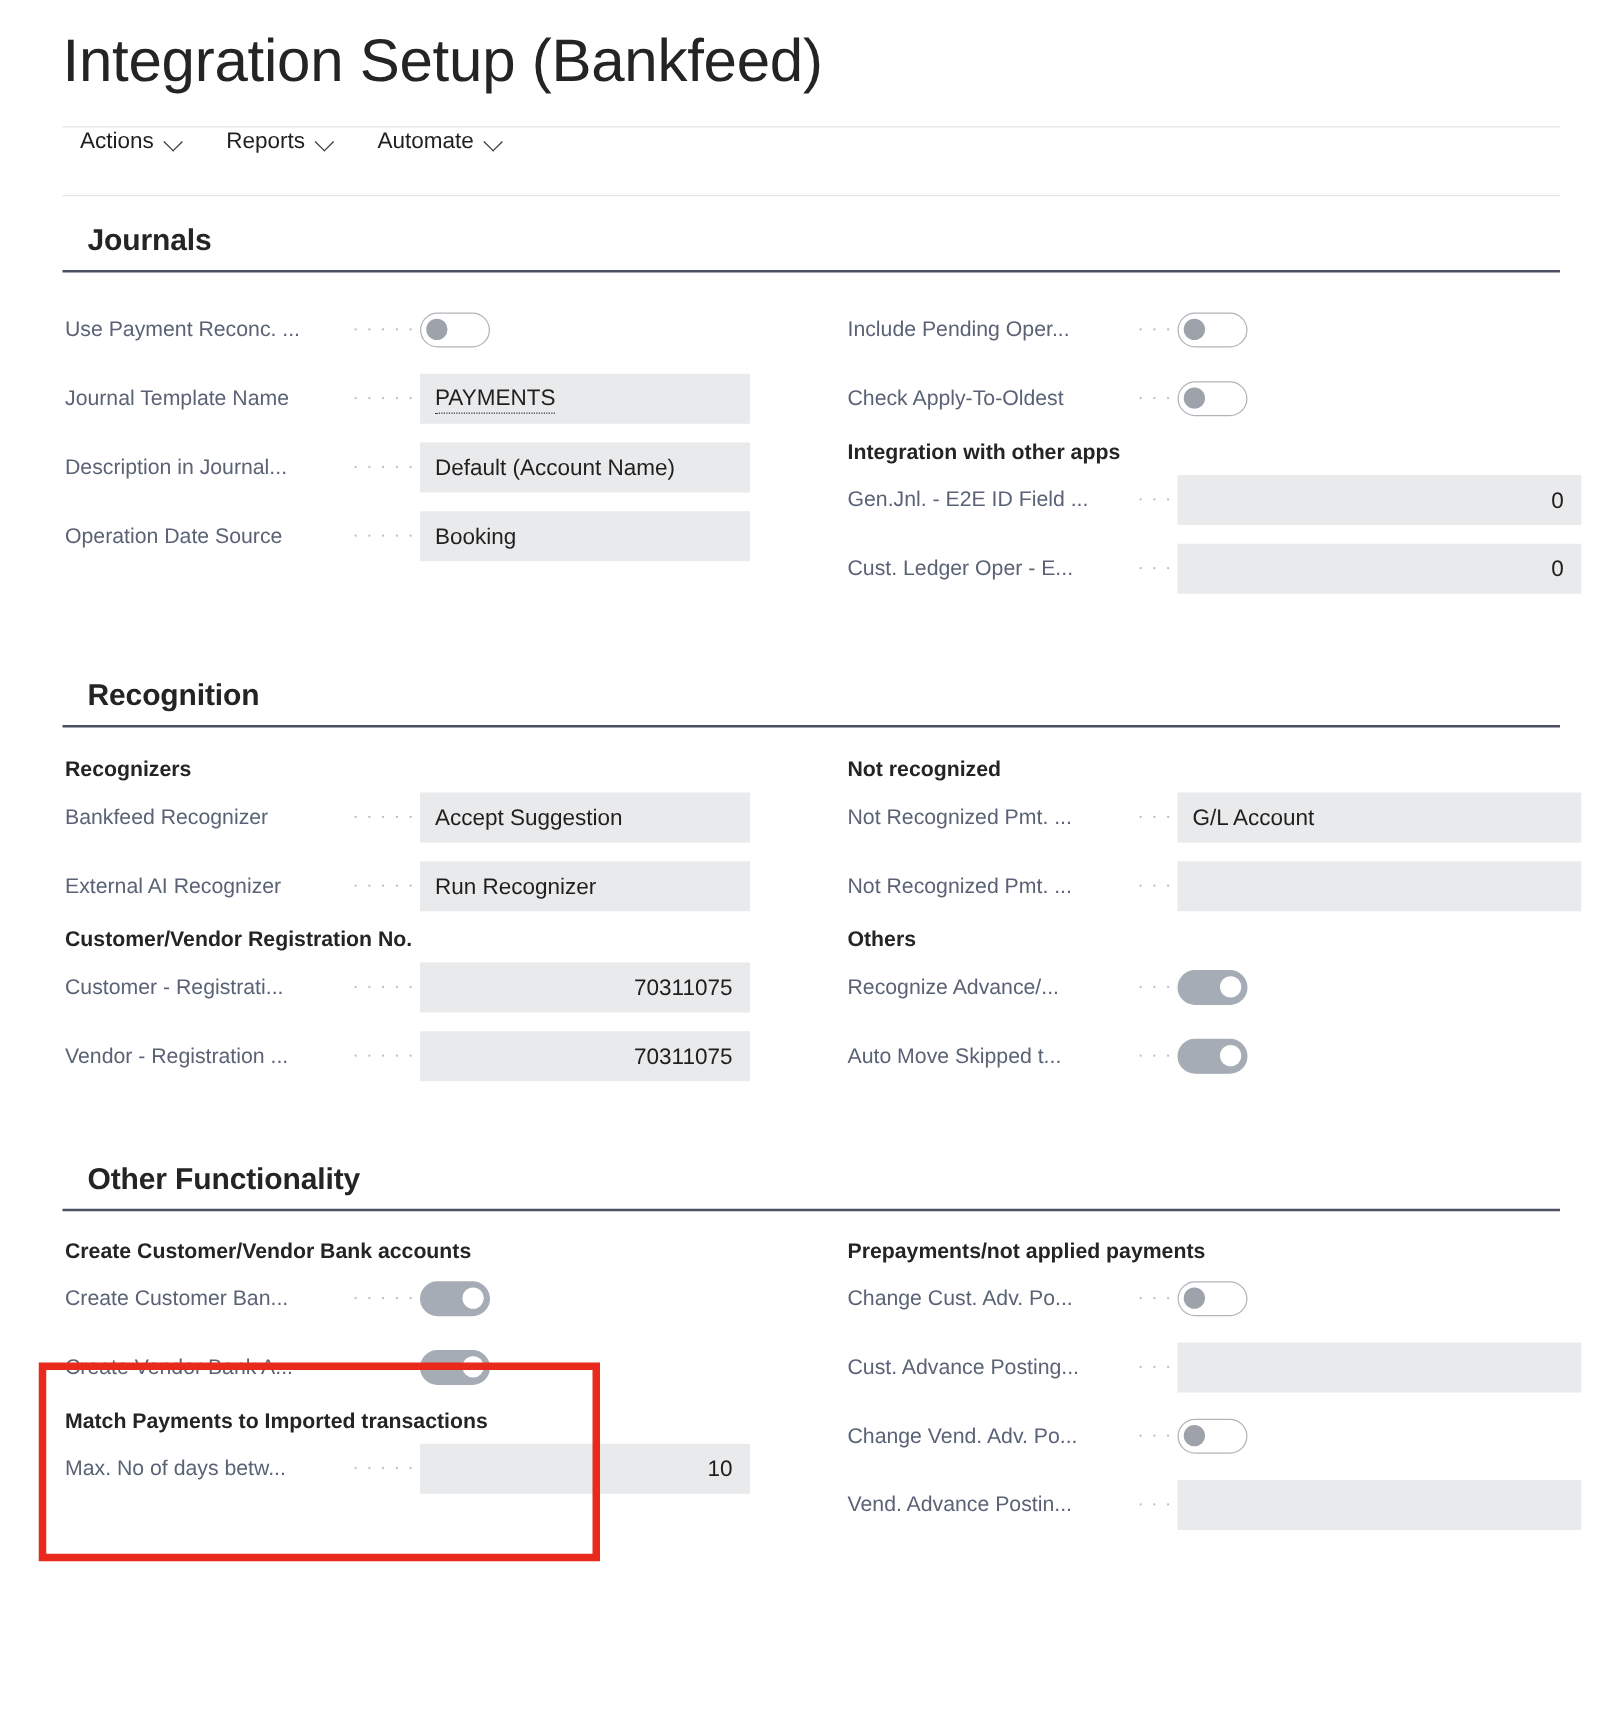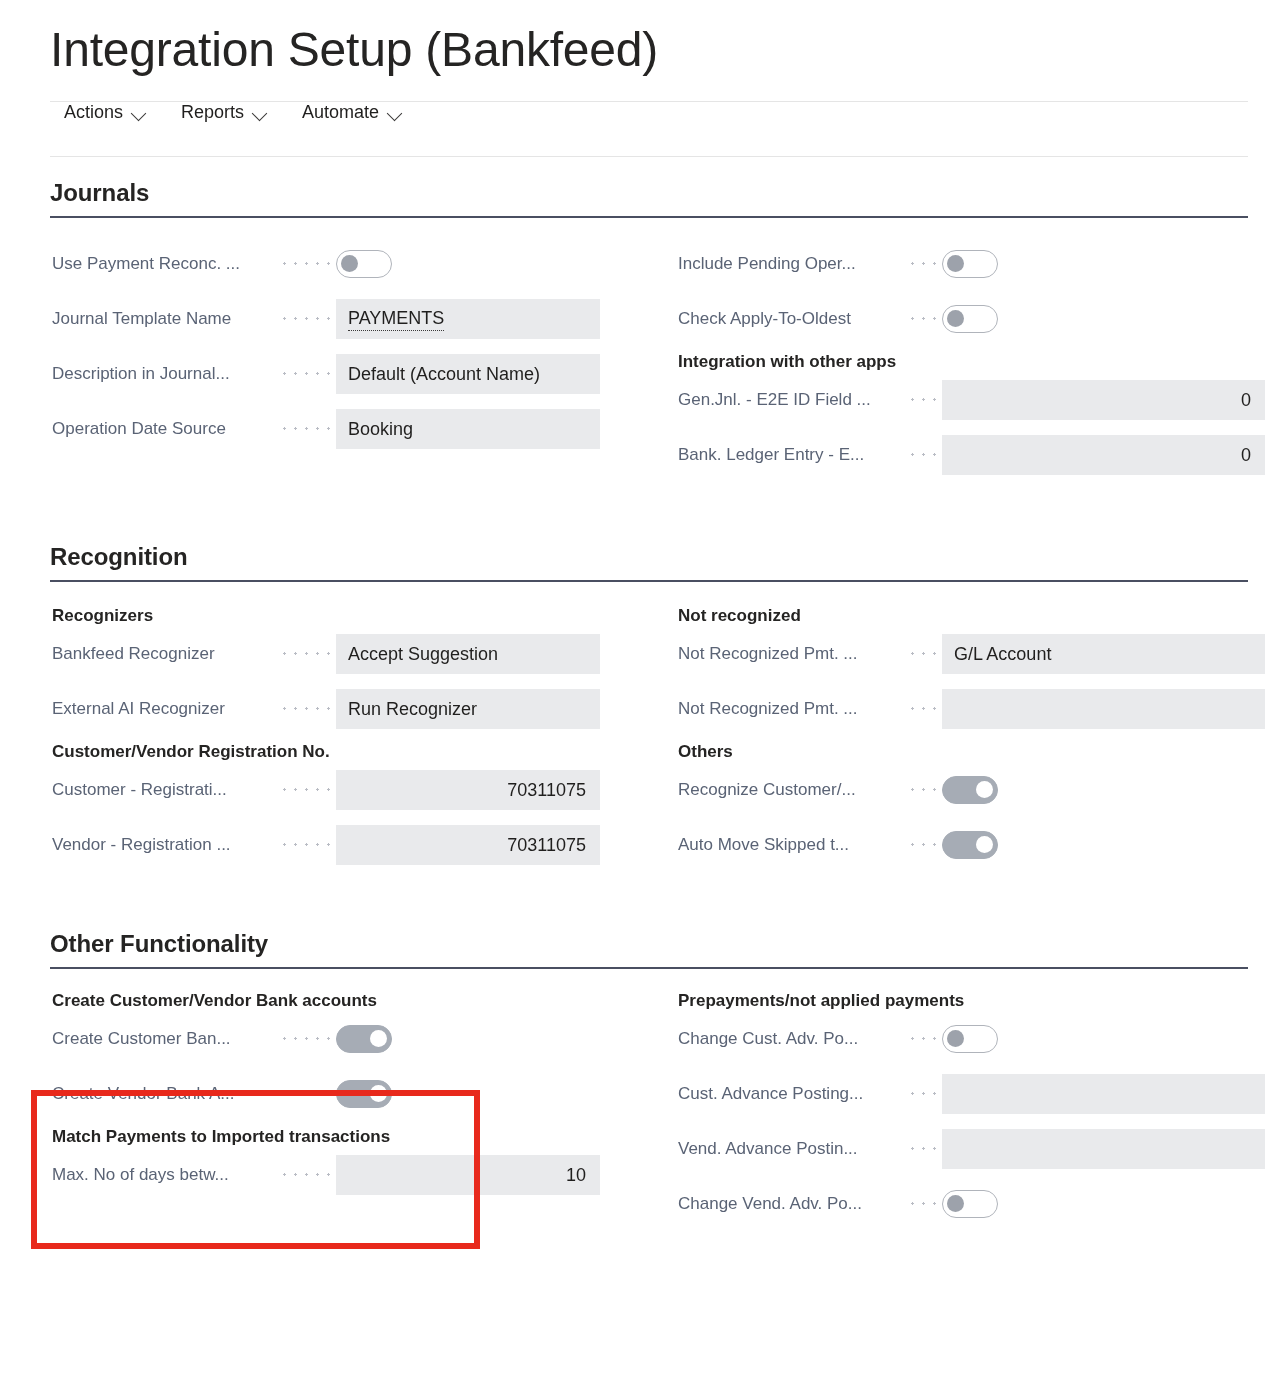--- a/index.html
+++ b/index.html
@@ -65,20 +65,21 @@
     margin: 0 30px 0 50px;
   }
 
   
   .section { padding-left: 50px; padding-right: 30px; }
   .section-head {
     font-size: 24px;
     font-weight: 600;
     color: #252423;
     letter-spacing: -0.1px;
+    margin-left: 20px;
   }
   .section-rule {
     height: 2px;
     background: #4a4f61;
     margin-top: 9px;
   }
   .cols {
     display: flex;
     gap: 0;
   }
@@ -266,21 +267,21 @@
 
       <div class="grp-head" style="margin-top:6px;">Integration with other apps</div>
 
       <div class="row">
         <div class="lbl">Gen.Jnl. - E2E ID Field ...</div>
         <div class="dots"></div>
         <div class="field num">0</div>
       </div>
 
       <div class="row">
-        <div class="lbl">Bank. Ledger Entry - E...</div>
+        <div class="lbl">Cust. Ledger Oper - E...</div>
         <div class="dots"></div>
         <div class="field num">0</div>
       </div>
 
     </div>
   </div>
 </div>
 
 <div class="section" style="margin-top:55px;">
   <div class="section-head">Recognition</div>
@@ -332,21 +333,21 @@
 
       <div class="row">
         <div class="lbl">Not Recognized Pmt. ...</div>
         <div class="dots"></div>
         <div class="field"></div>
       </div>
 
       <div class="grp-head" style="margin-top:6px;">Others</div>
 
       <div class="row">
-        <div class="lbl">Recognize Customer/...</div>
+        <div class="lbl">Recognize Advance/...</div>
         <div class="dots"></div>
         <div class="toggle on">
             <span class="knob"></span>
           </div>
       </div>
 
       <div class="row">
         <div class="lbl">Auto Move Skipped t...</div>
         <div class="dots"></div>
         <div class="toggle on">
@@ -406,30 +407,30 @@
           </div>
       </div>
 
       <div class="row">
         <div class="lbl">Cust. Advance Posting...</div>
         <div class="dots"></div>
         <div class="field"></div>
       </div>
 
       <div class="row">
+        <div class="lbl">Change Vend. Adv. Po...</div>
+        <div class="dots"></div>
+        <div class="toggle off">
+            <span class="knob"></span>
+          </div>
+      </div>
+
+      <div class="row">
         <div class="lbl">Vend. Advance Postin...</div>
         <div class="dots"></div>
         <div class="field"></div>
       </div>
 
-      <div class="row">
-        <div class="lbl">Change Vend. Adv. Po...</div>
-        <div class="dots"></div>
-        <div class="toggle off">
-            <span class="knob"></span>
-          </div>
-      </div>
-
     </div>
   </div>
 </div>
 
 <div class="highlight-box"></div>
 
 </body></html>

